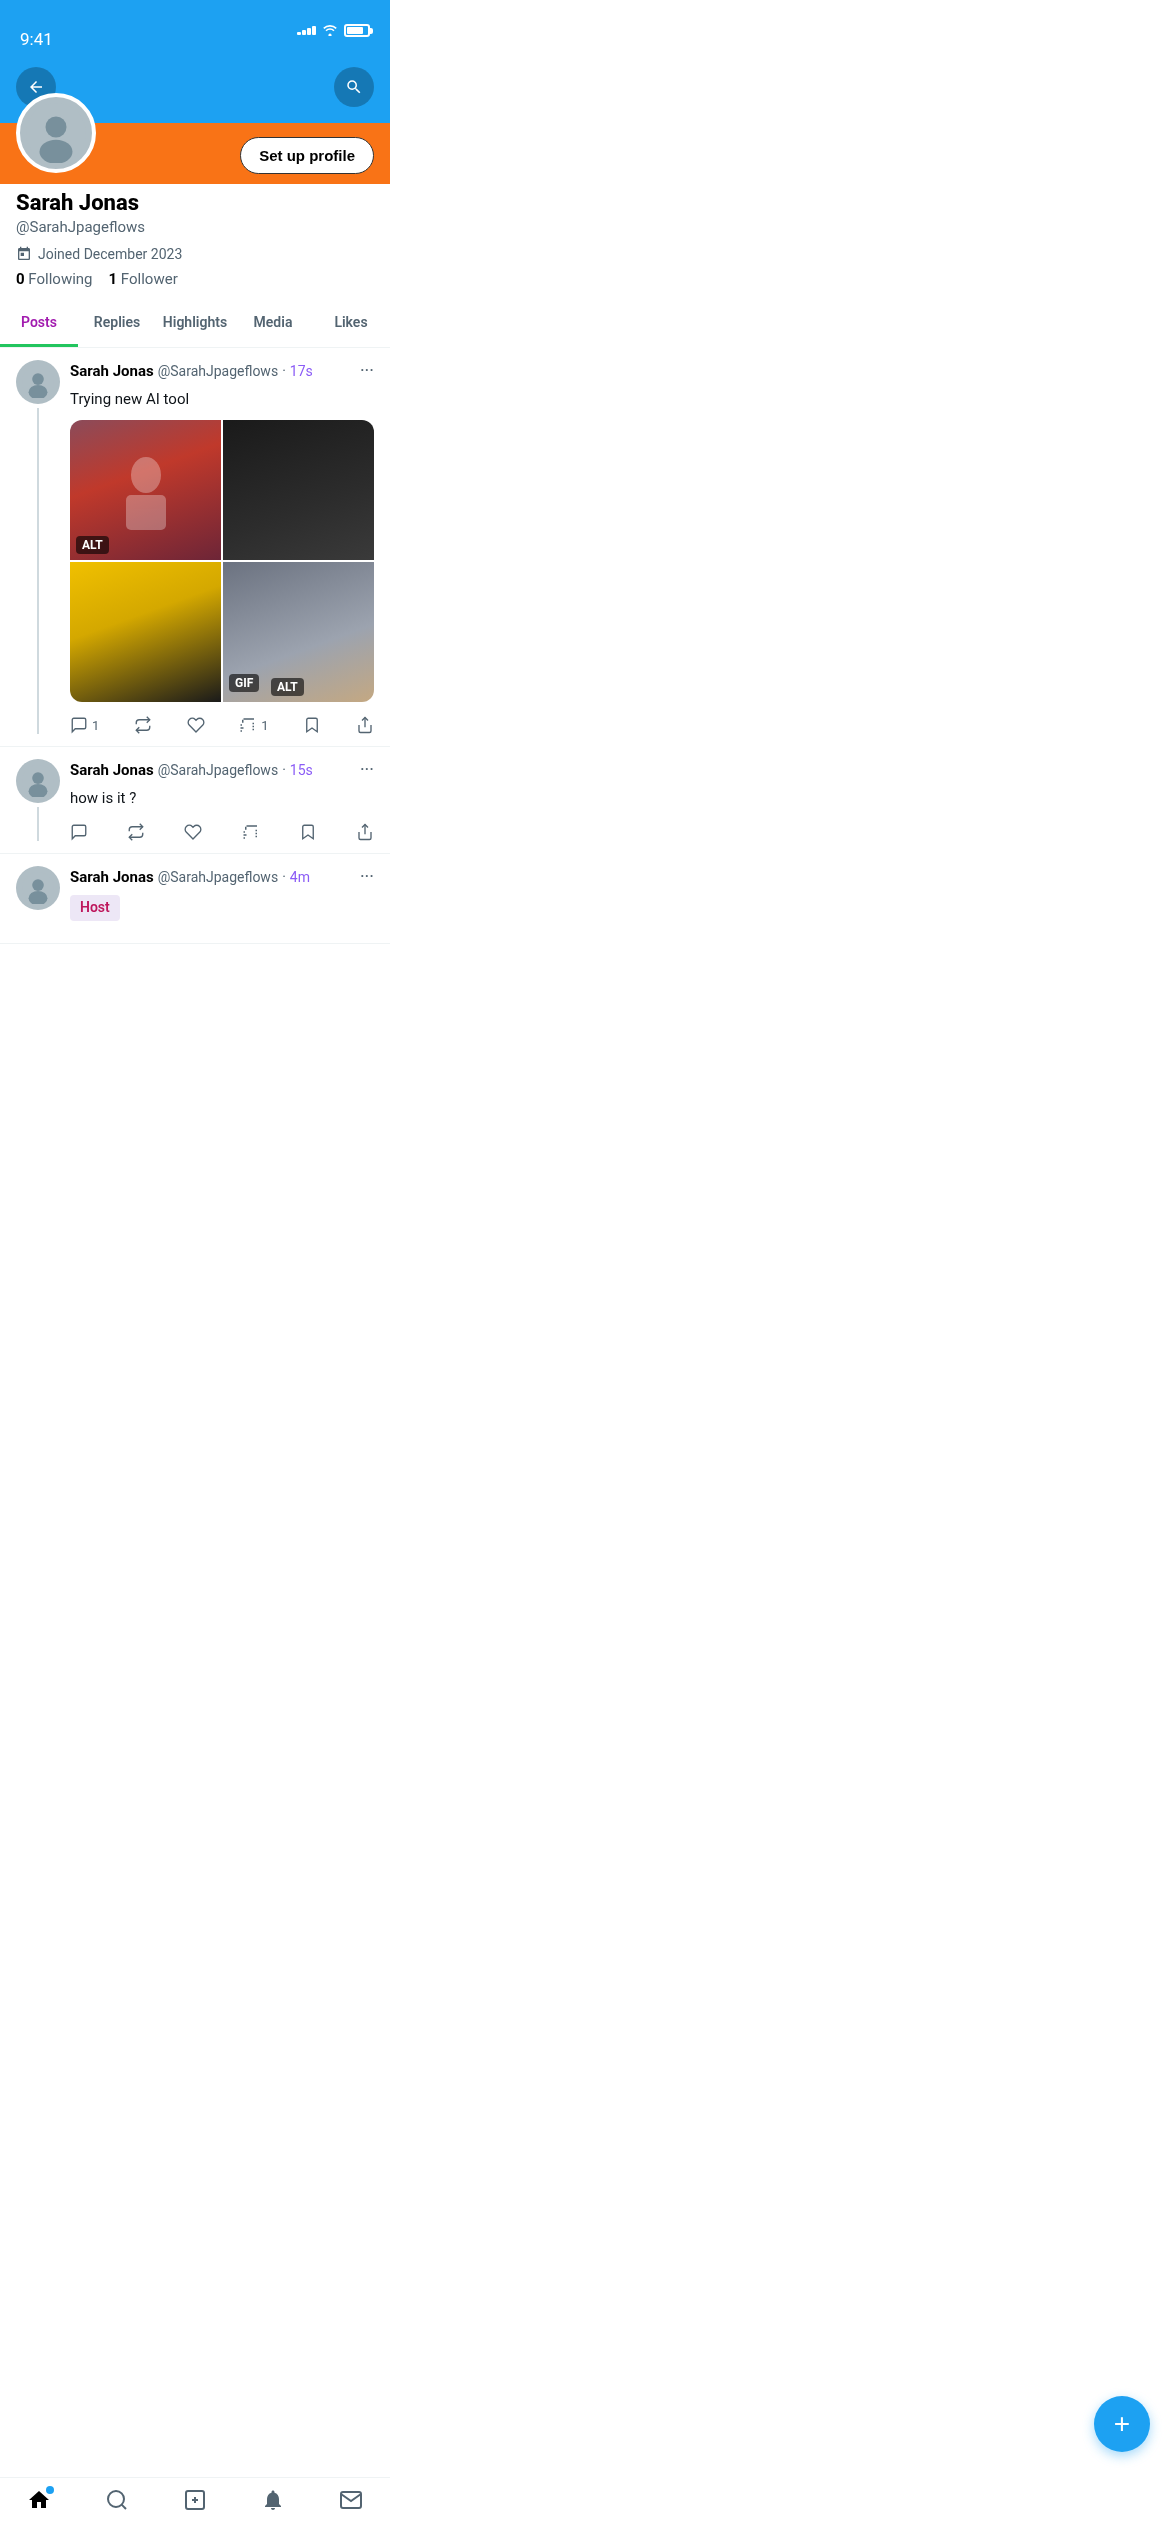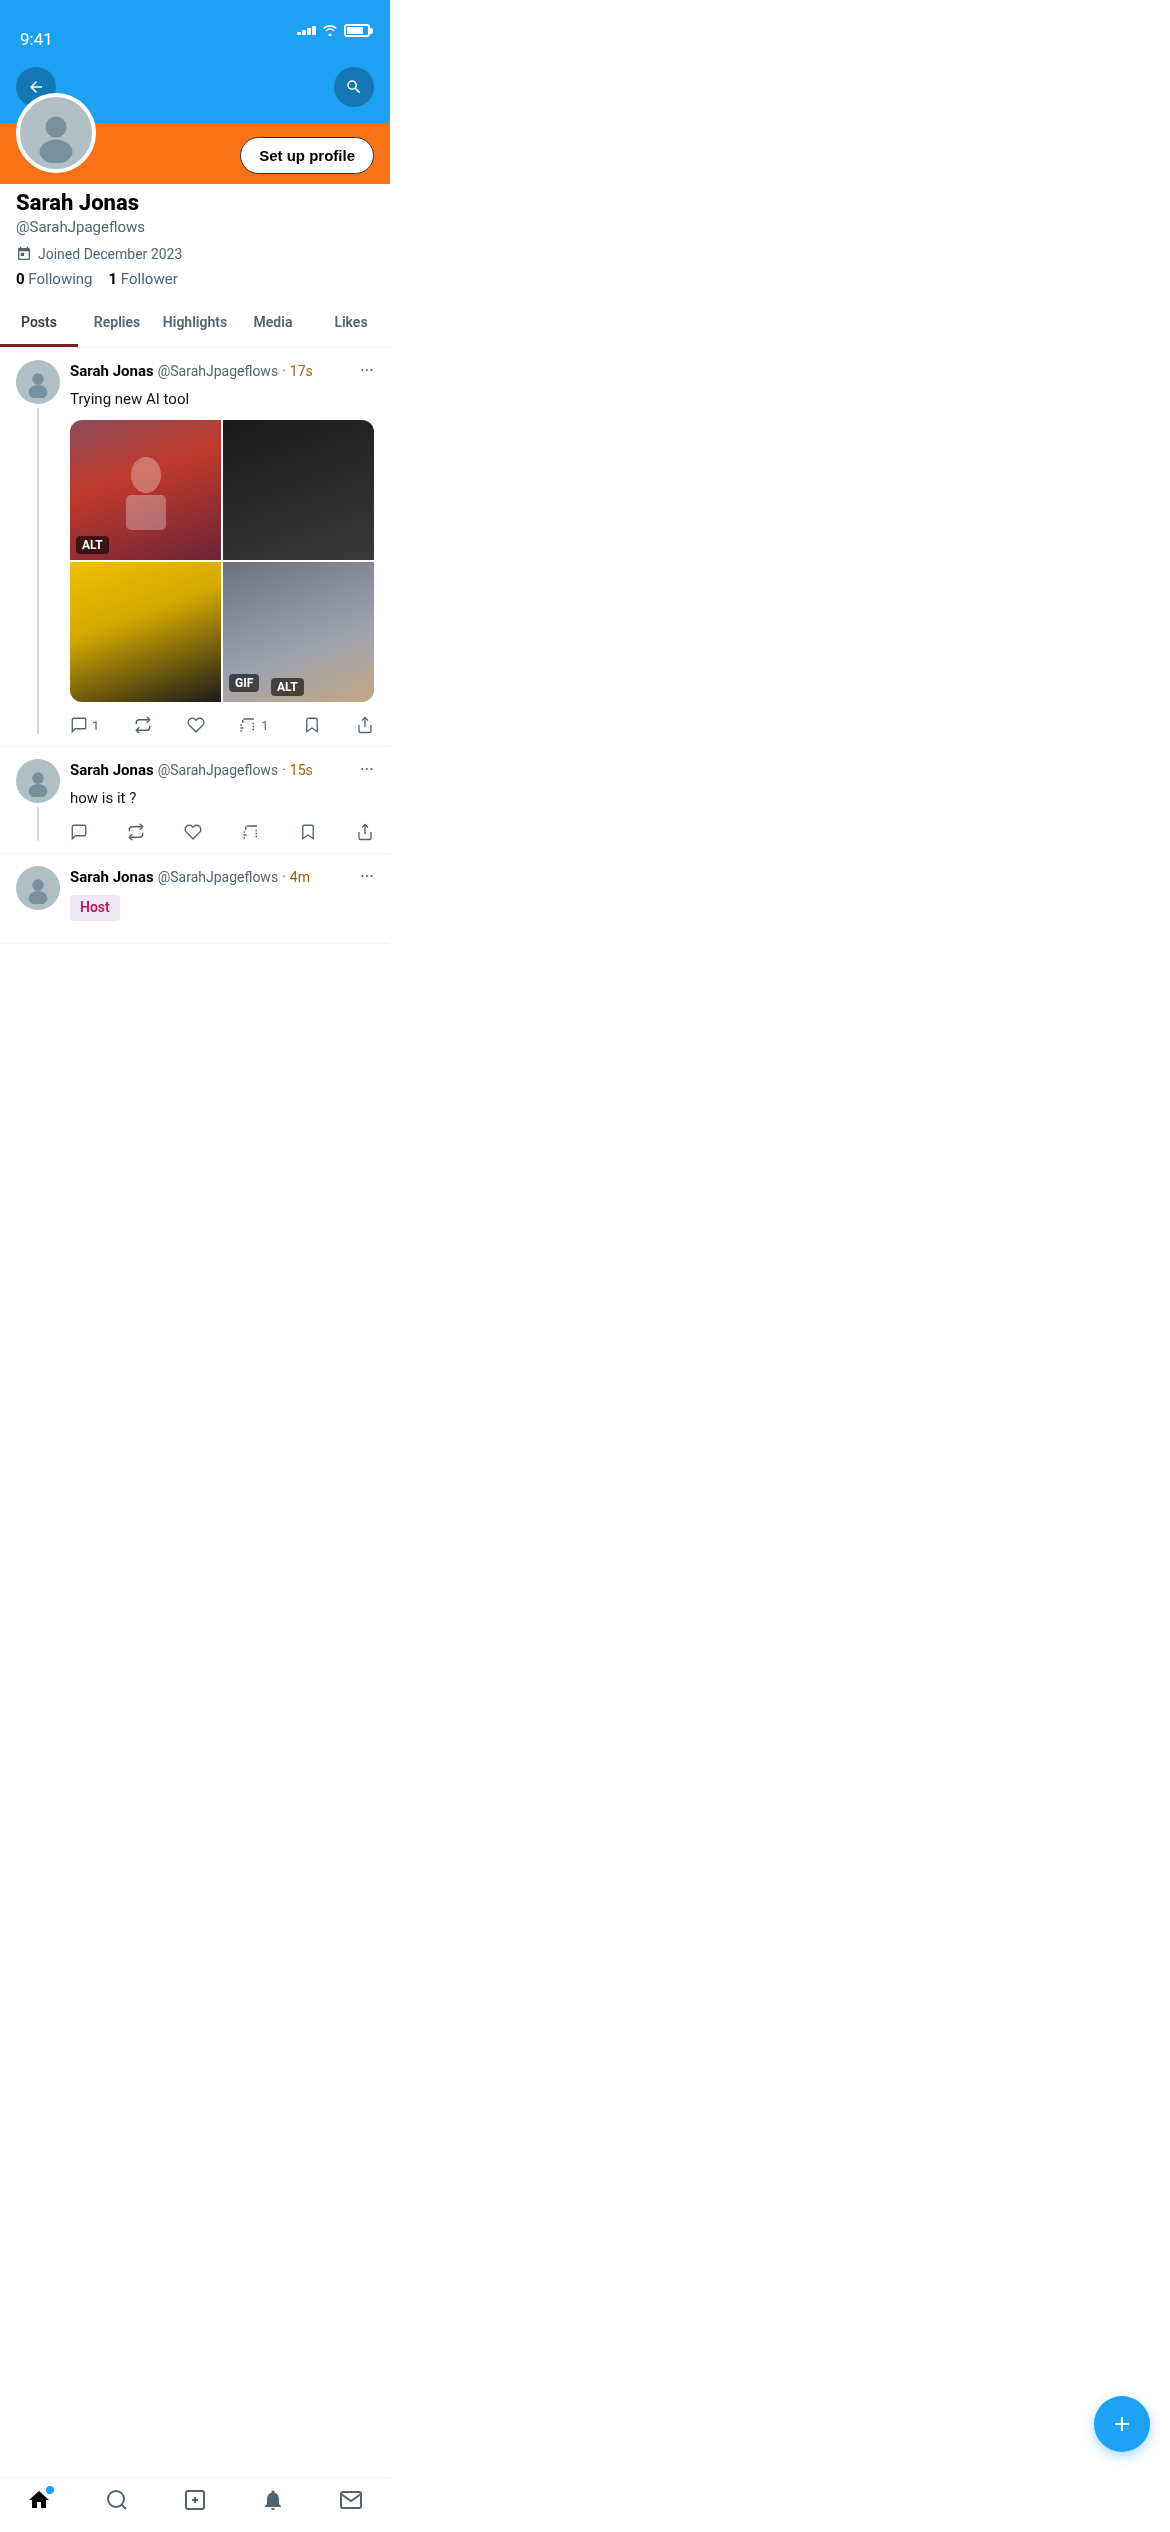--- a/index.html
+++ b/index.html
@@ -155,22 +155,22 @@
       text-align: center;
       padding: 14px 4px;
       font-size: 14px;
       font-weight: 600;
       color: #536471;
       cursor: pointer;
       border-bottom: 3px solid transparent;
       position: relative;
     }
     .tab.active {
-      color: #404040;
-      border-bottom: 3px solid #7f1d1d;
+      color: #a21caf;
+      border-bottom: 3px solid #22c55e;
     }
 
     
     .feed { background: #f7f9f9; }
 
     .post {
       background: white;
       border-bottom: 1px solid #eff3f4;
       padding: 12px 16px;
       display: flex;
@@ -196,21 +196,21 @@
     }
     .post-meta-left {
       display: flex;
       align-items: center;
       gap: 4px;
       flex-wrap: wrap;
     }
     .post-username { font-weight: 700; font-size: 15px; color: #000; }
     .post-handle { font-size: 14px; color: #536471; }
     .post-dot { color: #536471; font-size: 14px; }
-    .post-time { font-size: 14px; color: #a16207; }
+    .post-time { font-size: 14px; color: #8b5cf6; }
     .post-more { color: #536471; font-size: 18px; cursor: pointer; }
 
     .post-text { font-size: 15px; color: #0f1419; margin-bottom: 10px; line-height: 1.4; margin-top: 8px; }
 
     
     .image-grid {
       display: grid;
       grid-template-columns: 1fr 1fr;
       grid-template-rows: 140px 140px;
       gap: 2px;

